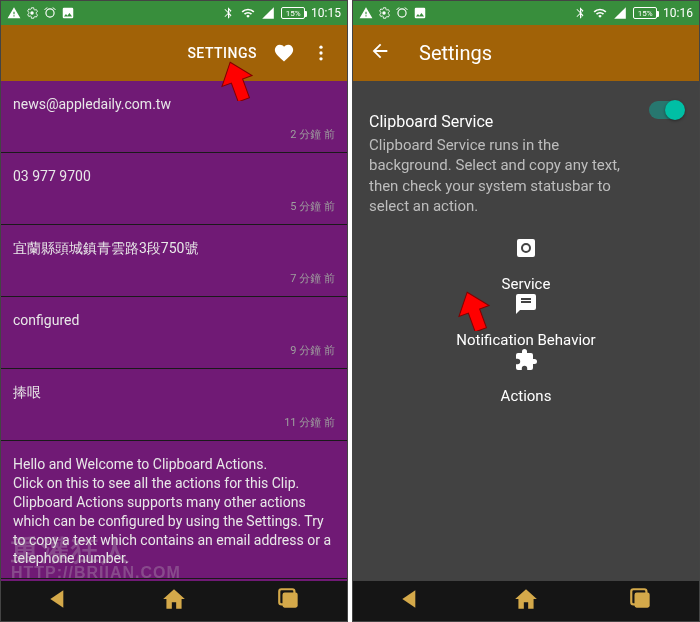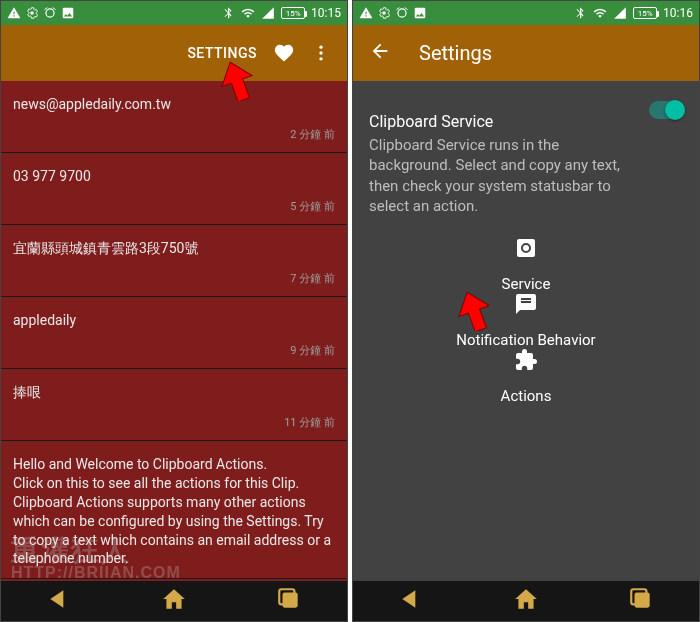--- a/index.html
+++ b/index.html
@@ -17,21 +17,21 @@
 
 .appbar { height: 56px; background: #a16207; display: flex; align-items: center; padding: 0 8px; color: #fff; }
 .appbar .title { font-size: 20px; margin-left: 20px; font-weight: 400; }
 .appbar .spacer { flex: 1; }
 .appbar .action { padding: 8px; display: flex; align-items: center; cursor: pointer; }
 .appbar .action-text { font-size: 14px; font-weight: 500; letter-spacing: 0.5px; }
 .appbar svg { fill: #fff; }
 .backbtn { padding: 8px; cursor: pointer; }
 
 
-.list { flex: 1; overflow: hidden; background: #7f1d1d; }
+.list { flex: 1; overflow: hidden; background: #701a75; }
 .item { border-bottom: 1px solid #1a1a1a; padding: 14px 12px 10px 12px; display: flex; flex-direction: column; min-height: 72px; justify-content: space-between; }
 .item .txt { color: #e8e8e8; font-size: 14px; line-height: 1.35; }
 .item .time { color: #9e9e9e; font-size: 11px; text-align: right; margin-top: 6px; }
 
 
 .sett-content { flex: 1; background: #424242; padding: 16px 16px 0 16px; color: #e0e0e0; }
 .sett-head { display: flex; align-items: flex-start; gap: 12px; margin-bottom: 20px; }
 .sett-head .col { flex: 1; }
 .sett-head h3 { font-size: 16px; color: #fff; font-weight: 400; margin-bottom: 4px; margin-top: 15px; }
 .sett-head p { font-size: 15px; color: #bdbdbd; line-height: 1.35; }
@@ -114,21 +114,21 @@
         </div>
       <div class="item">
           <div class="txt">03 977 9700</div>
           <div class="time">5 分鐘 前</div>
         </div>
       <div class="item">
           <div class="txt">宜蘭縣頭城鎮青雲路3段750號</div>
           <div class="time">7 分鐘 前</div>
         </div>
       <div class="item">
-          <div class="txt">appledaily</div>
+          <div class="txt">configured</div>
           <div class="time">9 分鐘 前</div>
         </div>
       <div class="item">
           <div class="txt">捧哏</div>
           <div class="time">11 分鐘 前</div>
         </div>
       <div class="item">
           <div class="txt" style="white-space:pre-line">Hello and Welcome to Clipboard Actions.
 Click on this to see all the actions for this Clip.
 Clipboard Actions supports many other actions which can be configured by using the Settings. Try to copy a text which contains an email address or a telephone number.</div>

